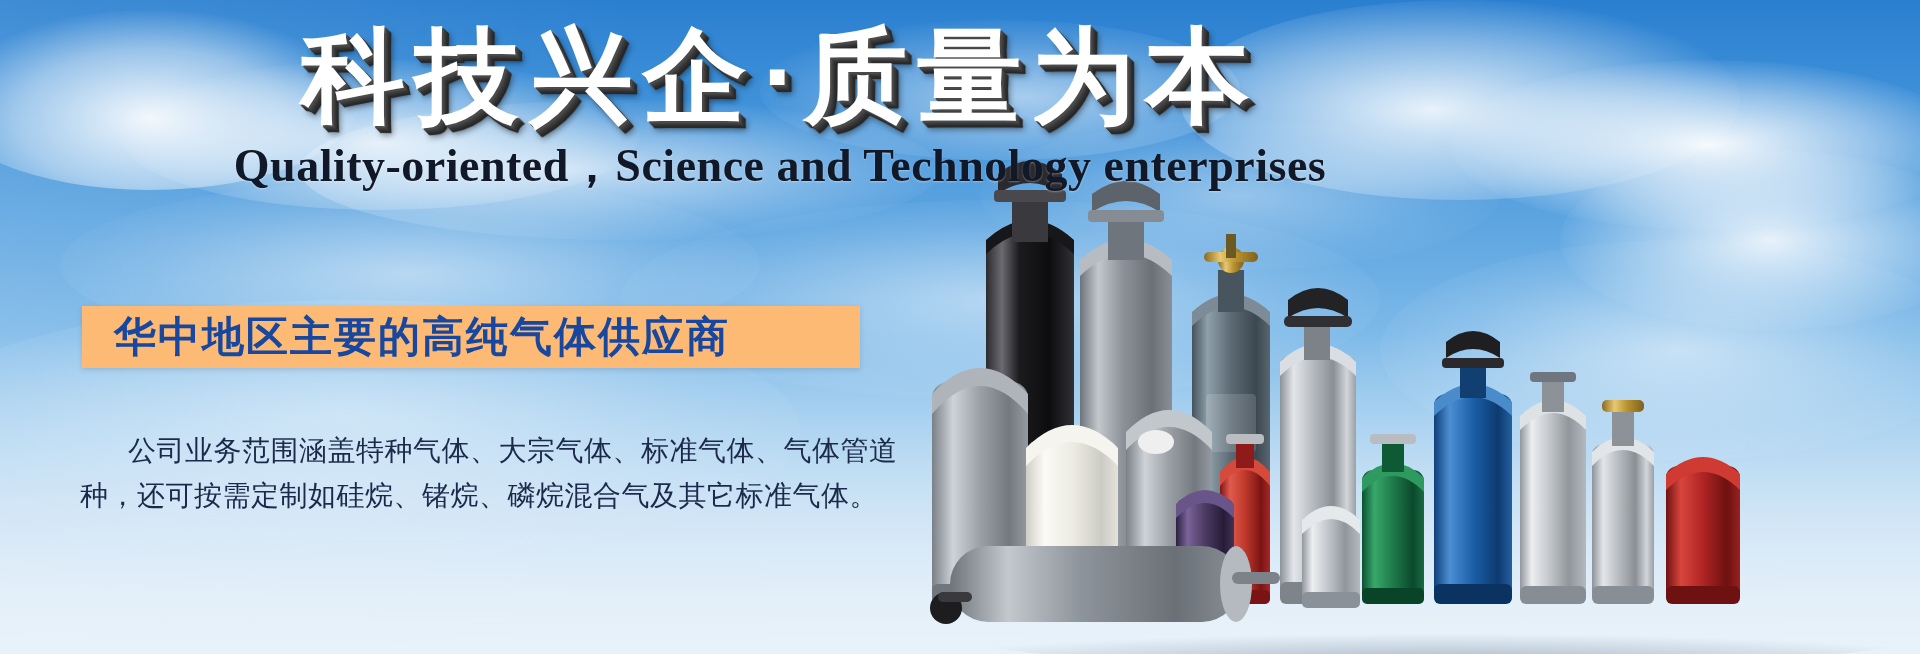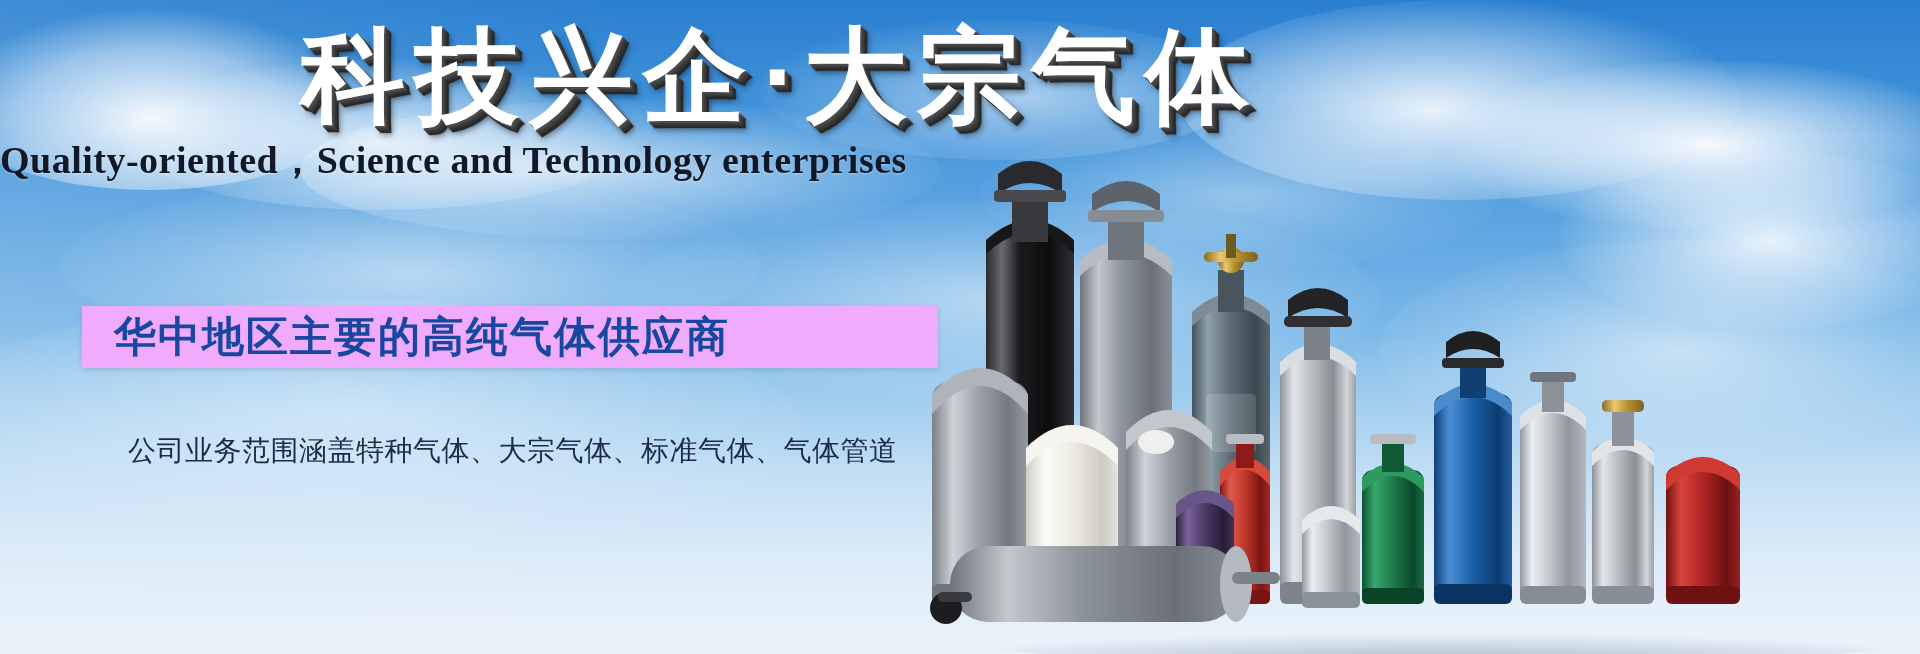--- a/index.html
+++ b/index.html
@@ -86,34 +86,34 @@
        4px 4px 0 #383838,
        5px 5px 0 #303030,
        6px 6px 0 #2a2a2a,
        7px 7px 1px #242424,
        8px 9px 6px rgba(0,0,0,0.45);
   }
   .headline .sep { letter-spacing:0; padding:0 6px; }
 
   .tagline {
     position:absolute; left:0; top:135px; width:1560px;
-    text-align:left;
+    text-align:center;
     font-family:"Liberation Serif", serif;
     font-weight:bold;
-    font-size:38px;
+    font-size:46px;
     color:#111827;
     letter-spacing:0.5px;
     white-space:nowrap;
     text-shadow:0 1px 2px rgba(255,255,255,0.35);
   }
 
   .whitebox {
     position:absolute; left:82px; top:306px;
-    width:856px; height:62px;
-    background:#f0abfc;
+    width:778px; height:62px;
+    background:#fdba74;
     box-shadow:0 2px 5px rgba(40,70,110,0.18);
     display:flex; align-items:center;
   }
   .whitebox-text {
     font-family:"Liberation Sans", sans-serif;
     font-weight:bold;
     font-size:42px;
     letter-spacing:2px;
     color:#17479e;
     padding-left:32px;
@@ -381,27 +381,28 @@
         <circle cx="26" cy="514" r="16" fill="#1d1d20"></circle>
         <rect x="18" y="498" width="34" height="10" rx="5" fill="#3a3a3e"></rect>
         <rect x="312" y="478" width="48" height="12" rx="6" fill="#7c8289"></rect>
       </g>
     </svg>
   </div>
 
   <div class="content">
 
     <div class="headline">
-      <span>科技兴企</span><span class="sep">·</span><span>大宗气体</span>
+      <span>科技兴企</span><span class="sep">·</span><span>质量为本</span>
     </div>
 
     <div class="tagline">Quality-oriented，Science and Technology enterprises</div>
 
     <div class="whitebox">
       <div class="whitebox-text">华中地区主要的高纯气体供应商</div>
     </div>
 
     <div class="paragraph">
       <div class="p-line indent">公司业务范围涵盖特种气体、大宗气体、标准气体、气体管道</div>
+      <div class="p-line">种，还可按需定制如硅烷、锗烷、磷烷混合气及其它标准气体。</div>
     </div>
 
   </div>
 </div>
 
 </body></html>

